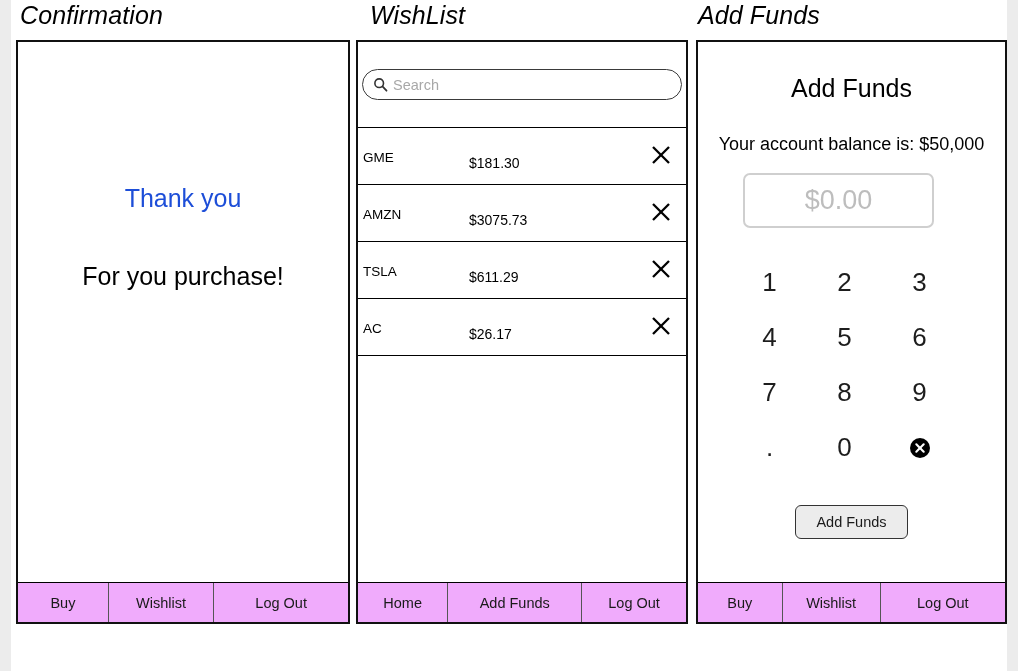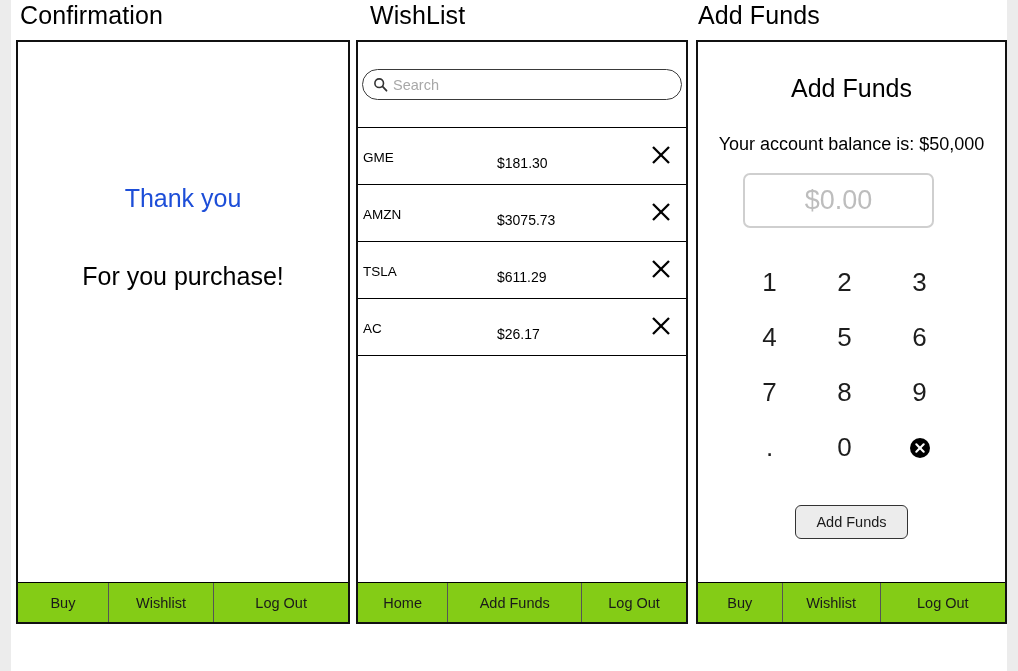--- a/index.html
+++ b/index.html
@@ -40,20 +40,21 @@
     flex-direction: column;
     overflow: hidden;
   }
   .screen-title {
     position: absolute;
     top: 1px;
     font-size: 25px;
     color: #000000;
     letter-spacing: 0.1px;
     white-space: nowrap;
+    font-style: italic;
   }
 
   #screen-confirmation { left: 16px;  width: 334px; height: 584px; }
   #screen-wishlist     { left: 356px; width: 332px; height: 584px; }
   #screen-addfunds     { left: 696px; width: 311px; height: 584px; }
 
   #title-confirmation { left: 20px;  }
   #title-wishlist     { left: 370px; }
   #title-addfunds     { left: 698px; }
 
@@ -66,21 +67,21 @@
 
   
   .tabbar {
     flex: 0 0 auto;
     display: flex;
     height: 40px;
     border-top: 1px solid #000000;
   }
   .tab {
     flex: 1 1 0;
-    background: #84cc16;
+    background: #f0abfc;
     border-right: 1px solid #555555;
     display: flex;
     align-items: center;
     justify-content: center;
     font-size: 14.5px;
     color: #1a1a1a;
     white-space: nowrap;
   }
   .tab:last-child { border-right: none; }
   .tab.wide { flex: 1.28 1 0; }
@@ -151,21 +152,20 @@
     top: 22px;
     font-size: 13.5px;
     color: #000000;
   }
   .wl-price {
     position: absolute;
     left: 111px;
     top: 27px;
     font-size: 14px;
     color: #000000;
-    margin-left: 28px;
   }
   .wl-remove {
     position: absolute;
     right: 14px;
     top: 16px;
     width: 22px;
     height: 22px;
     cursor: pointer;
   }
 

